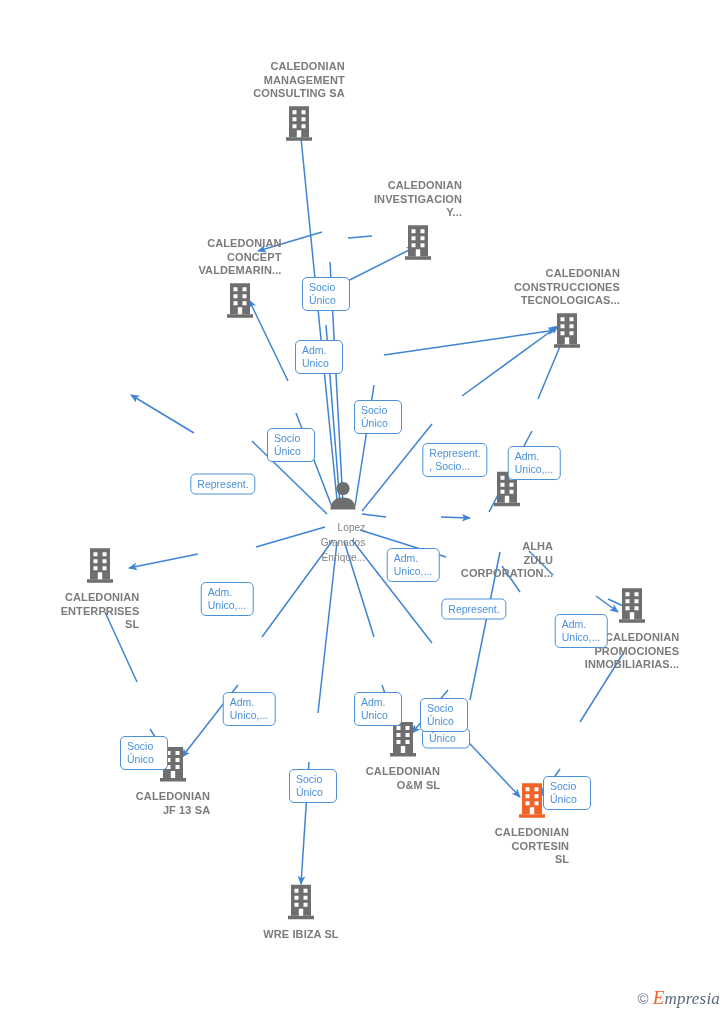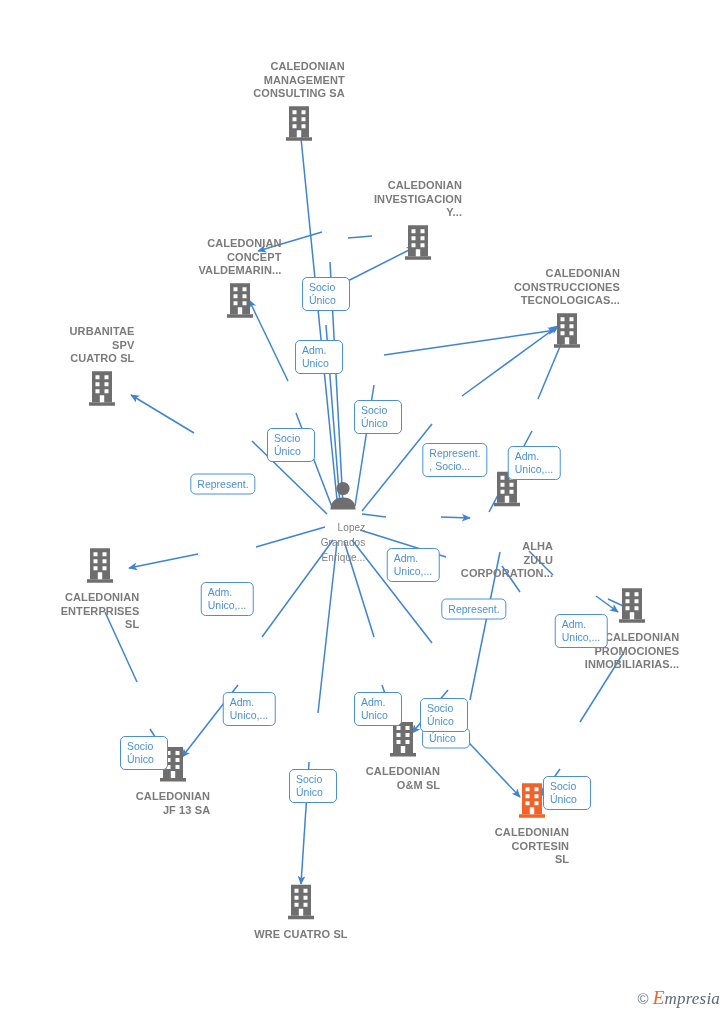--- a/index.html
+++ b/index.html
@@ -177,40 +177,20 @@
             <rect x="18.5" y="13" width="4" height="4"></rect>
         <rect x="9.5" y="20" width="4" height="4"></rect>
             <rect x="18.5" y="20" width="4" height="4"></rect>
         <rect x="13.8" y="26" width="4.4" height="7"></rect>
       </g>
         </svg>
     </span>
     <span class="cap">CALEDONIAN<br>CONSTRUCCIONES<br>TECNOLOGICAS...</span>
   </div>
 
-  <div class="node above" style="left:102px;top:368px;">
-    <span class="ico">
-      <svg width="32" height="38" viewBox="0 0 32 38">
-          <g fill="#6e6e6e">
-        <rect x="6" y="2" width="20" height="31"></rect>
-            <rect x="3" y="33" width="26" height="3.5"></rect>
-      </g>
-          <g fill="#ffffff">
-        <rect x="9.5" y="6" width="4" height="4"></rect>
-            <rect x="18.5" y="6" width="4" height="4"></rect>
-        <rect x="9.5" y="13" width="4" height="4"></rect>
-            <rect x="18.5" y="13" width="4" height="4"></rect>
-        <rect x="9.5" y="20" width="4" height="4"></rect>
-            <rect x="18.5" y="20" width="4" height="4"></rect>
-        <rect x="13.8" y="26" width="4.4" height="7"></rect>
-      </g>
-        </svg>
-    </span>
-    <span class="cap">URBANITAE<br>SPV<br>CUATRO  SL</span>
-  </div>
 
   <div class="node person" style="left:343px;top:522px;">
     <span class="ico">
       <svg width="34" height="34" viewBox="0 0 34 34">
           <g fill="#6e6e6e">
         <circle cx="17" cy="9.5" r="6.6"></circle>
         <path d="M17,18.5 C25.2,18.5 29.5,23.2 29.5,30.5 L4.5,30.5 C4.5,23.2 8.8,18.5 17,18.5 Z"></path>
       </g>
         </svg>
     </span>
@@ -354,21 +334,21 @@
         <rect x="9.5" y="6" width="4" height="4"></rect>
             <rect x="18.5" y="6" width="4" height="4"></rect>
         <rect x="9.5" y="13" width="4" height="4"></rect>
             <rect x="18.5" y="13" width="4" height="4"></rect>
         <rect x="9.5" y="20" width="4" height="4"></rect>
             <rect x="18.5" y="20" width="4" height="4"></rect>
         <rect x="13.8" y="26" width="4.4" height="7"></rect>
       </g>
         </svg>
     </span>
-    <span class="cap">WRE CUATRO  SL</span>
+    <span class="cap">WRE IBIZA  SL</span>
   </div>
 
   <div class="elabel w1" style="left:326px;top:246px;">Socio
 Único</div>
   <div class="elabel w1" style="left:319px;top:309px;">Adm.
 Unico</div>
   <div class="elabel w1" style="left:378px;top:369px;">Socio
 Único</div>
   <div class="elabel w1" style="left:291px;top:397px;">Socio
 Único</div>

